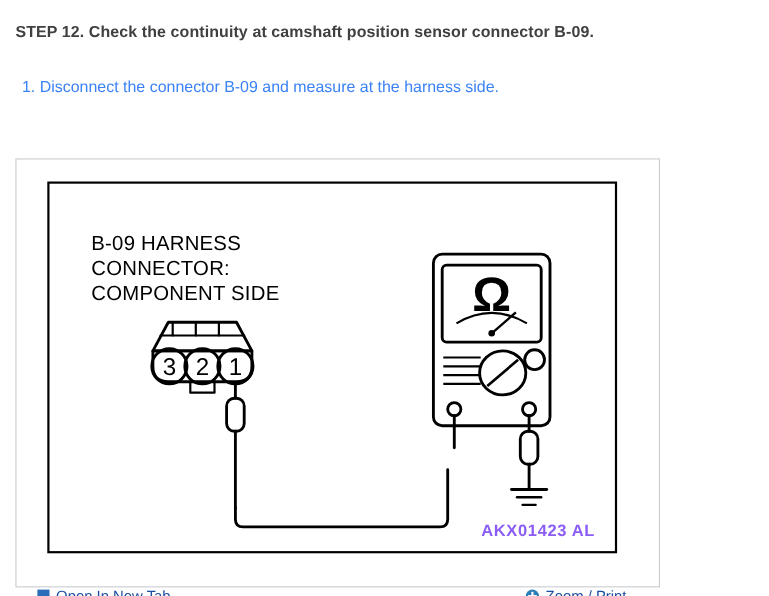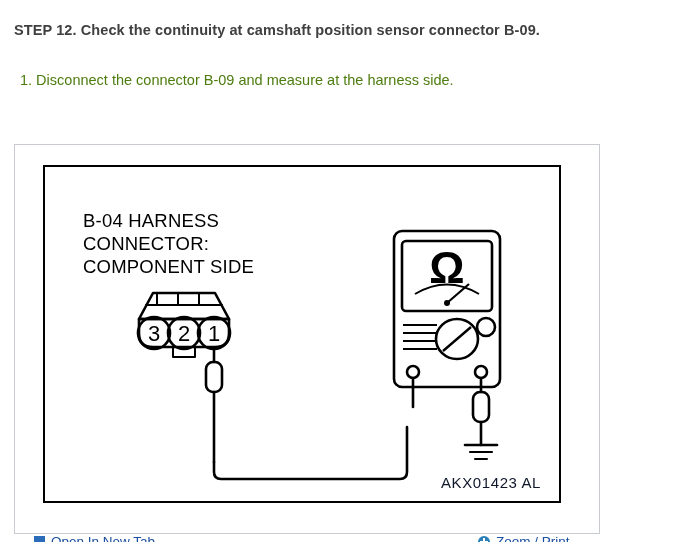--- a/index.html
+++ b/index.html
@@ -26,21 +26,21 @@
     color: #404040;
     white-space: nowrap;
   }
 
   .instruction {
     position: absolute;
     left: 20px;
     top: 72px;
     font-size: 14.5px;
     font-weight: normal;
-    color: #4d7c0f;
+    color: #3b82f6;
     white-space: nowrap;
   }
 
   .figure-outer {
     position: absolute;
     left: 14px;
     top: 144px;
     width: 586px;
     height: 390px;
     background: #ffffff;
@@ -68,23 +68,23 @@
     letter-spacing: 0.2px;
     color: #000;
     white-space: pre;
   }
 
   .fig-code {
     position: absolute;
     right: 18px;
     bottom: 10px;
     font-size: 15px;
-    font-weight: normal;
+    font-weight: bold;
     letter-spacing: 0.6px;
-    color: #0f172a;
+    color: #8b5cf6;
   }
 
   .svg-art {
     position: absolute;
     left: 0;
     top: 0;
     width: 518px;
     height: 338px;
   }
 
@@ -210,21 +210,21 @@
         <text x="109" y="174">3</text>
         <text x="139" y="174">2</text>
         <text x="169" y="174">1</text>
       </g>
 
       <g font-family="Liberation Sans, sans-serif" font-size="44" font-weight="bold" fill="#000" text-anchor="middle">
         <text x="402" y="116">Ω</text>
       </g>
     </svg>
 
-    <div class="fig-label">B-04 HARNESS
+    <div class="fig-label">B-09 HARNESS
 CONNECTOR:
 COMPONENT SIDE</div>
 
     <div class="fig-code">AKX01423 AL</div>
   </div>
 </div>
 
 <div class="footer-row">
   <div class="footer-item footer-left">
     <span class="ft-sq"></span>

